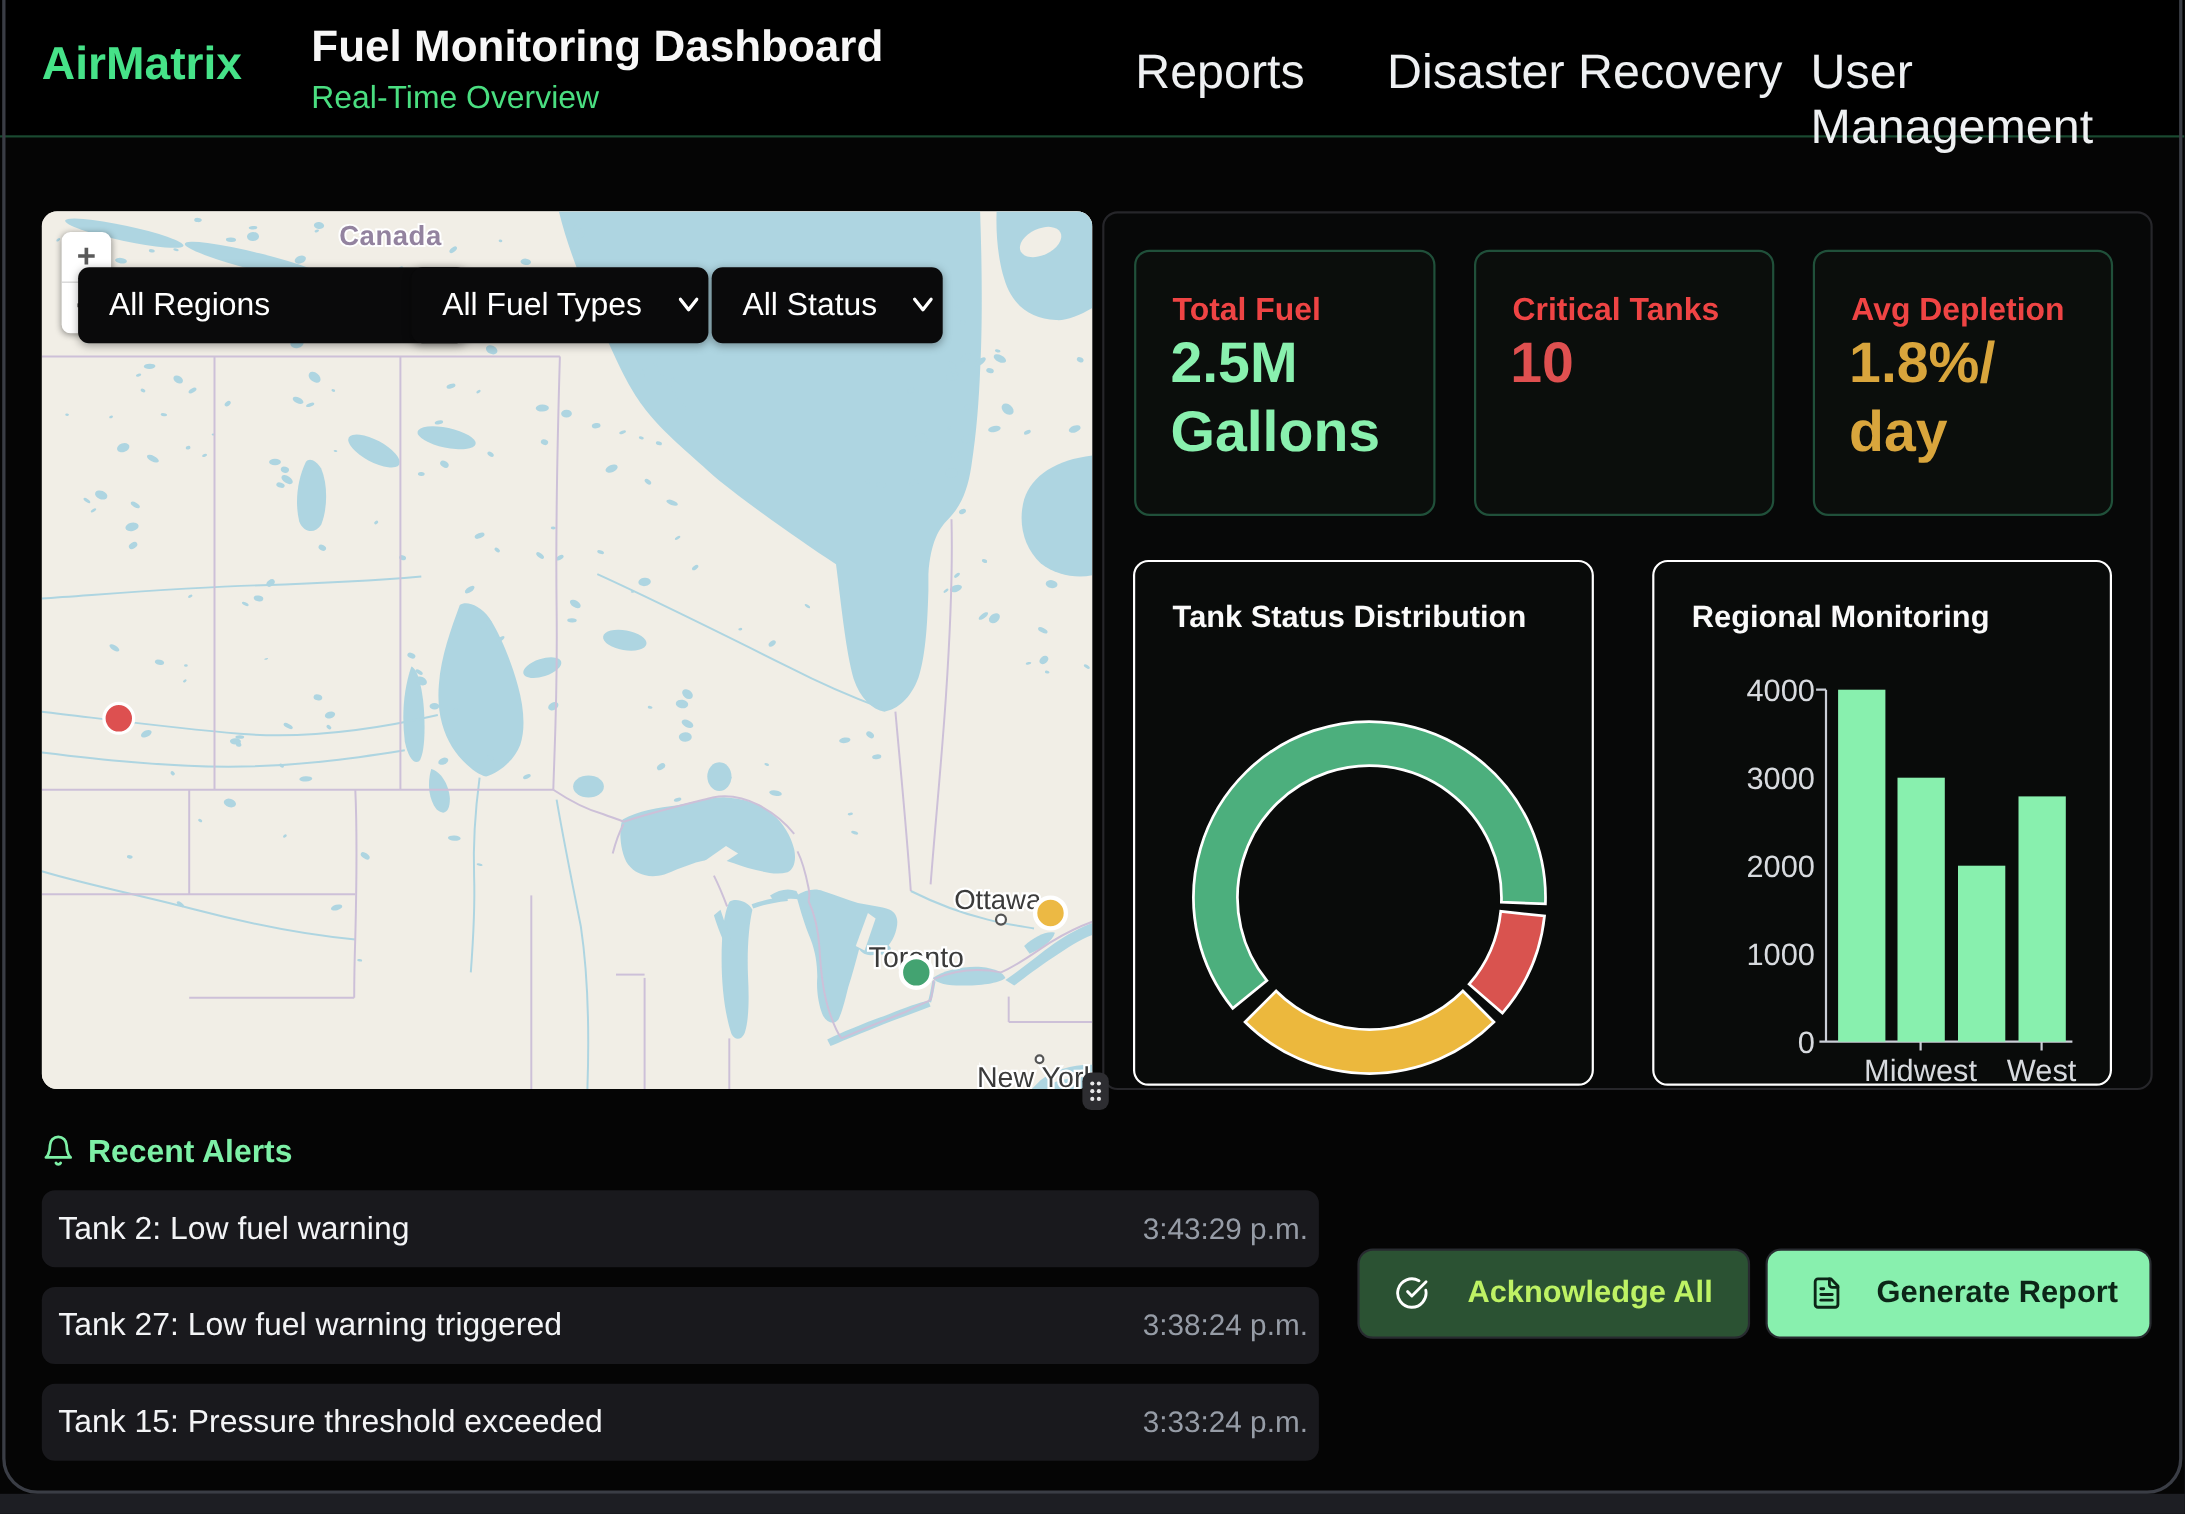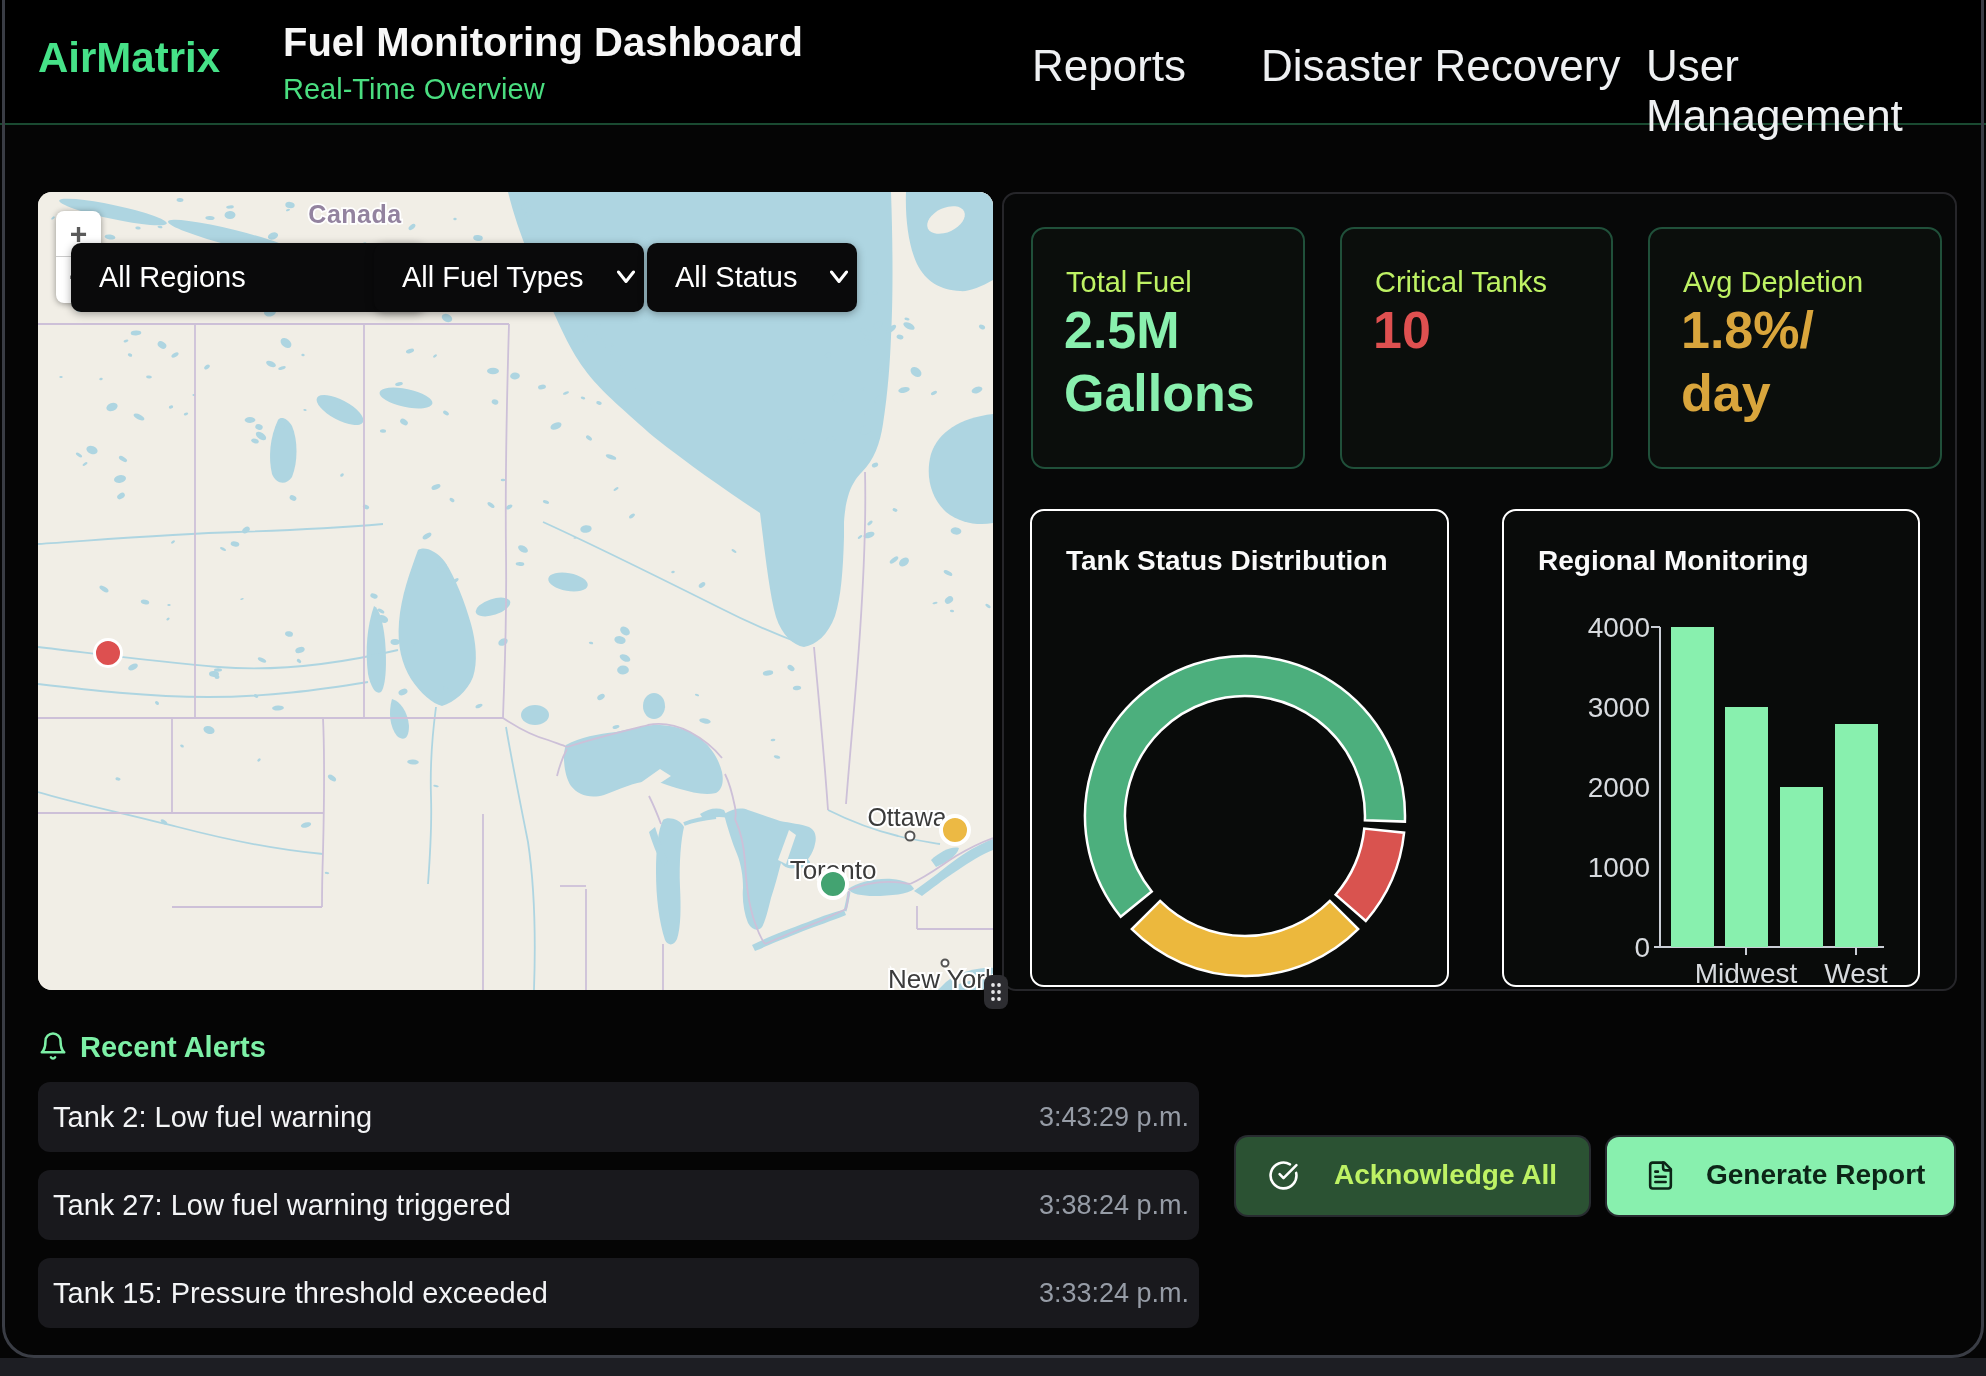--- a/index.html
+++ b/index.html
@@ -13,21 +13,21 @@
 .nav { position:absolute; top:41px; font-size:44px; color:#eef0f2; }
 .mapbox { position:absolute; left:38px; top:192px; width:955px; height:798px; border-radius:14px; overflow:hidden; background:#f1eee6; }
 .zoomctl { position:absolute; left:56px; top:211px; width:45px; height:92px; background:#fff; border-radius:8px; z-index:10; box-shadow:0 1px 6px rgba(0,0,0,0.4); }
 .zoomctl .plus { position:absolute; left:0; top:0; width:45px; height:46px; border-bottom:1px solid #ccc; color:#5a5a5a; font-size:30px; font-weight:bold; text-align:center; line-height:46px; }
 .zoomctl .minus { position:absolute; left:0; top:46px; width:45px; height:46px; color:#4a4a4a; font-size:32px; font-weight:bold; text-align:center; line-height:40px; }
 .dd { position:absolute; top:243px; height:69px; background:#0a0a0b; border-radius:10px; z-index:11; color:#fff; font-size:29px; font-weight:500; box-shadow:0 2px 8px rgba(0,0,0,0.35); }
 .dd span { position:absolute; left:28px; top:18px; }
 .dd svg { position:absolute; right:9px; top:27px; }
 .panel { position:absolute; left:1002px; top:192px; width:955px; height:799px; border:2px solid #26262a; border-radius:14px; background:#070808; }
 .scard { position:absolute; top:227px; width:274px; height:242px; background:#0b0e0c; border:2px solid #20503a; border-radius:14px; }
-.scard .t { position:absolute; left:33px; top:37px; font-size:29px; font-weight:400; color:#bef264; }
+.scard .t { position:absolute; left:33px; top:37px; font-size:29px; font-weight:700; color:#ef4444; }
 .scard .v { position:absolute; left:31px; top:70px; font-size:52px; font-weight:bold; line-height:63px; }
 .ccard { position:absolute; top:509px; height:478px; background:#090b0a; border:2px solid #ffffff; border-radius:14px; }
 .ccard .t { position:absolute; left:34px; top:34px; font-size:28px; font-weight:bold; color:#fafafa; }
 .alertrow { position:absolute; left:38px; width:1161px; height:70px; background:#19191d; border-radius:12px; }
 .alertrow .msg { position:absolute; left:15px; top:19px; font-size:29px; font-weight:500; color:#f3f4f6; }
 .alertrow .tm { position:absolute; right:10px; top:20px; font-size:27px; color:#969ca6; }
 .btn { position:absolute; top:1137px; height:78px; border-radius:12px; font-size:28px; font-weight:bold; box-shadow:0 0 0 2px #282b30; }
 .grip { position:absolute; left:984px; top:975px; width:24px; height:34px; background:#2d2d31; border-radius:8px; z-index:12; }
 </style></head>
 <body>
@@ -368,21 +368,21 @@
 
   <div class="panel"></div>
   <div class="scard" style="left:1031px;">
     <div class="t">Total Fuel</div>
     <div class="v" style="color:#89f0ae;">2.5M<br>Gallons</div>
   </div>
   <div class="scard" style="left:1340px; width:273px;">
     <div class="t">Critical Tanks</div>
     <div class="v" style="color:#df5050;">10</div>
   </div>
-  <div class="scard" style="left:1648px; width:294px;">
+  <div class="scard" style="left:1648px; width:273px;">
     <div class="t">Avg Depletion</div>
     <div class="v" style="color:#d9a53c;">1.8%/<br>day</div>
   </div>
 
   <div class="ccard" style="left:1030px; width:419px;">
     <div class="t">Tank Status Distribution</div>
     <svg class="abs" style="left:0; top:0;" width="419" height="478" viewBox="0 0 419 478">
       <path d="M 88.7 405.7 A 160 160 0 1 1 372.9 310.6 L 332.9 309.2 A 120 120 0 1 0 119.7 380.5 Z" fill="#4caf7d" stroke="#ffffff" stroke-width="2.5"></path>
 <path d="M 372.1 321.7 A 160 160 0 0 1 333.8 410.0 L 303.6 383.7 A 120 120 0 0 0 332.3 317.5 Z" fill="#d9534f" stroke="#ffffff" stroke-width="2.5"></path>
 <path d="M 326.1 418.1 A 160 160 0 0 1 99.9 418.1 L 128.1 389.9 A 120 120 0 0 0 297.9 389.9 Z" fill="#ecb83d" stroke="#ffffff" stroke-width="2.5"></path>

